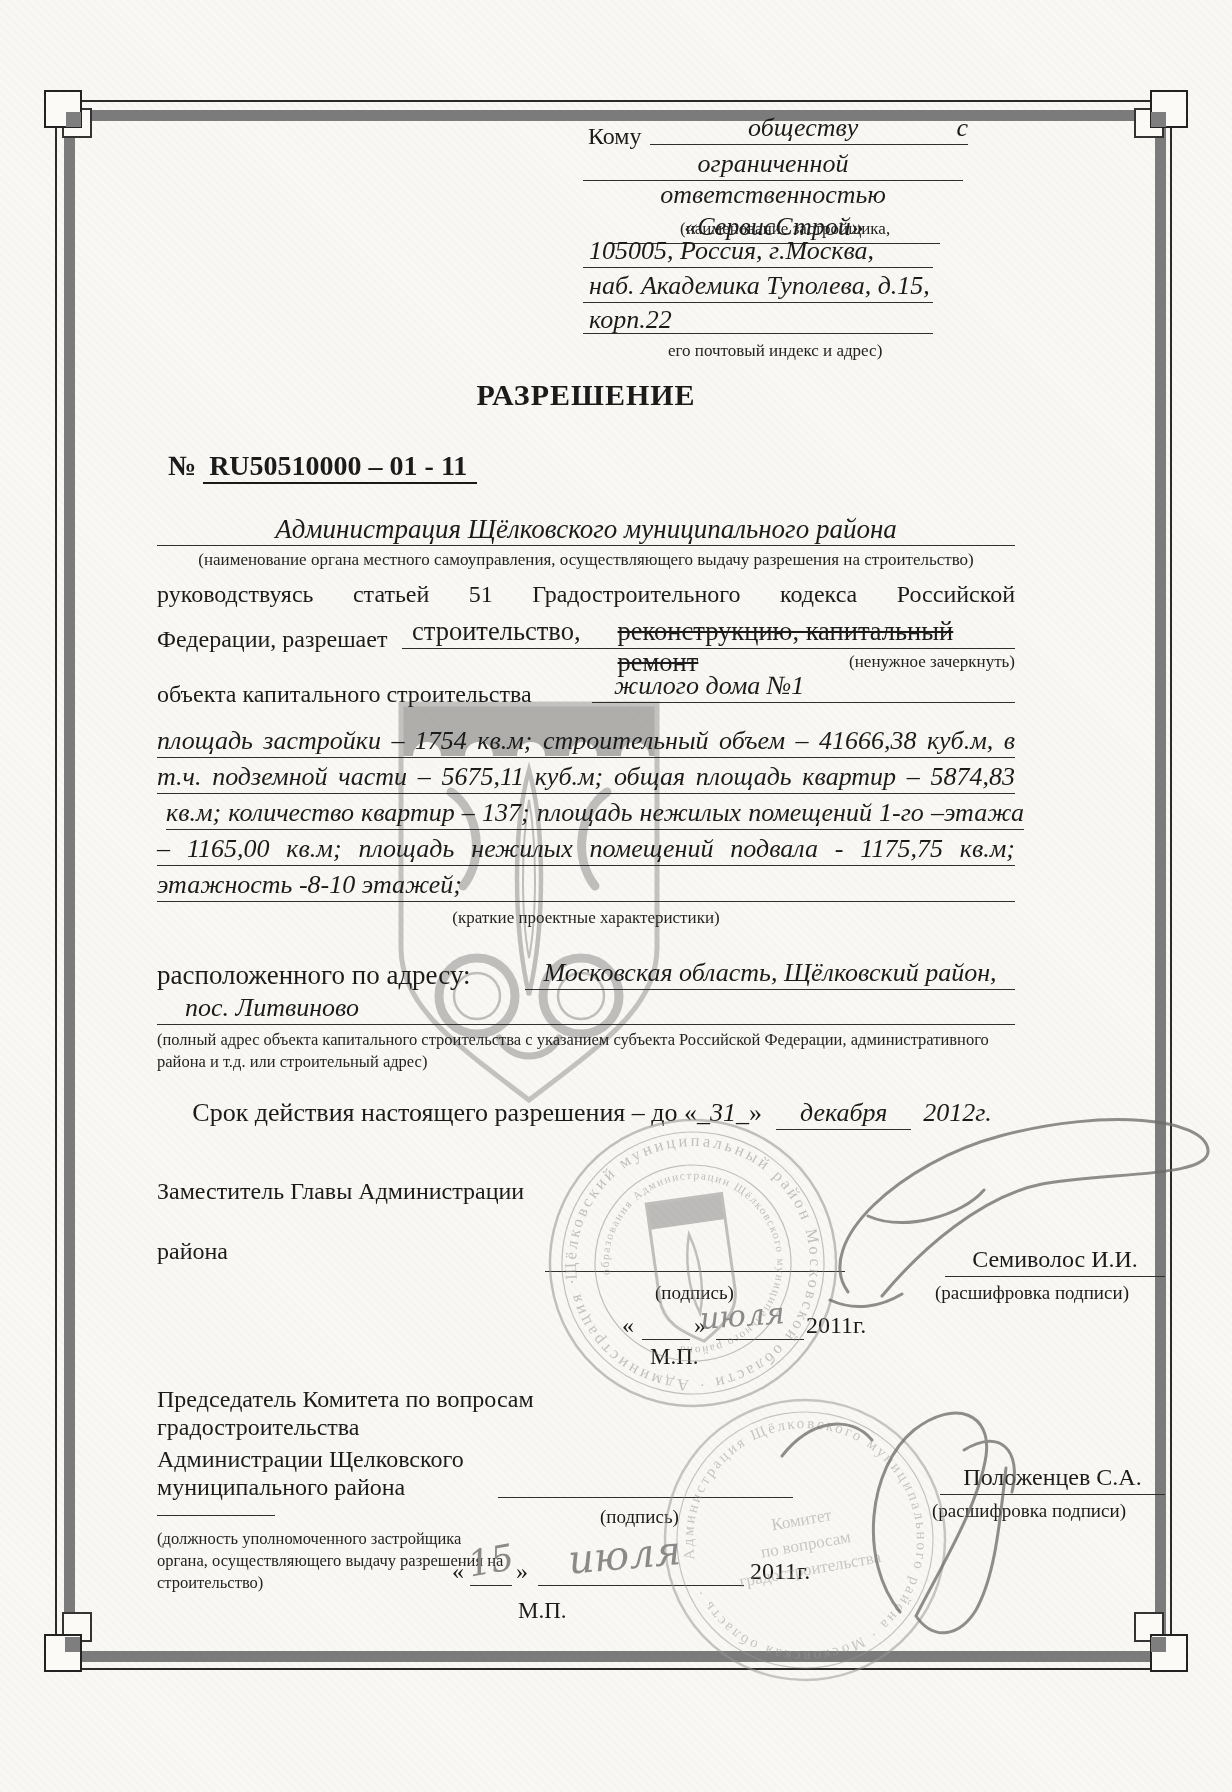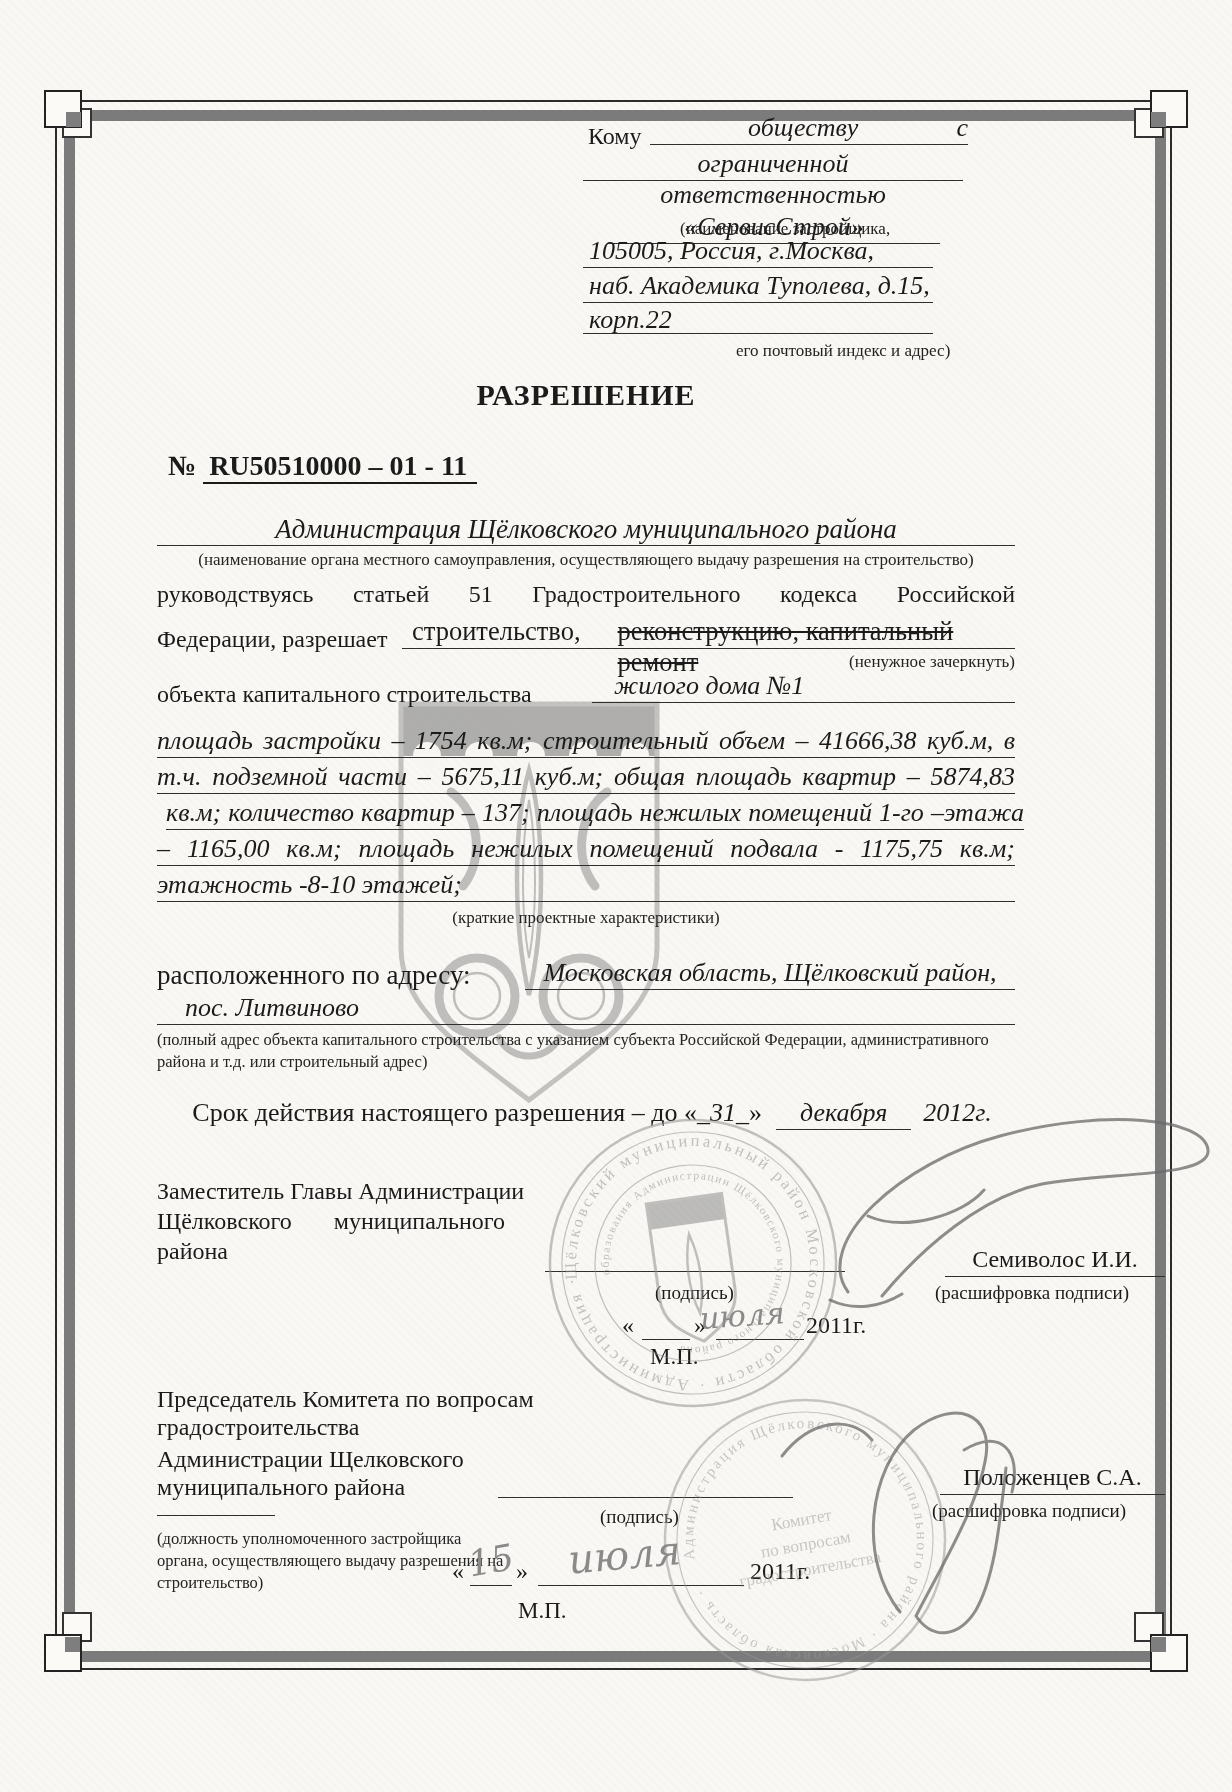--- a/index.html
+++ b/index.html
@@ -85,21 +85,21 @@
   <div class="row ital" style="left:650px;top:112px;width:318px;display:flex;">
     <span style="margin:0 auto;font-style:italic;">обществу</span>
     <span>с</span>
   </div>
   <div class="row ital center" style="left:583px;top:148px;width:380px;">ограниченной ответственностью</div>
   <div class="row ital center" style="left:608px;top:180px;width:332px;margin-top:31px;">«СервисСтрой»</div>
   <div class="t cap" style="left:680px;top:219px;">(наименование застройщика,</div>
   <div class="row ital" style="left:583px;top:235px;width:350px;padding-left:6px;">105005, Россия, г.Москва,</div>
   <div class="row ital" style="left:583px;top:270px;width:350px;padding-left:6px;">наб. Академика Туполева, д.15,</div>
   <div class="row ital" style="left:583px;top:304px;width:350px;padding-left:6px;height:30px;">корп.22</div>
-  <div class="t cap" style="left:736px;top:341px;text-align:right;">его почтовый индекс и адрес)</div>
+  <div class="t cap" style="left:668px;top:341px;text-align:right;">его почтовый индекс и адрес)</div>
 
   <div class="t bold center" style="left:157px;top:378px;width:858px;font-size:30px;letter-spacing:1px;">РАЗРЕШЕНИЕ</div>
   <div class="t bold" style="left:168px;top:450px;font-size:28px;">
     <span>№</span>
     <span style="border-bottom:2px solid #1a1a1a;padding:0 10px 1px 6px;">RU50510000 – 01 - 11</span>
   </div>
 
   <div class="row ital center" style="left:157px;top:514px;width:858px;height:32px;font-size:27px;">Администрация Щёлковского муниципального района</div>
   <div class="t cap center" style="left:157px;top:550px;width:858px;">(наименование органа местного самоуправления, осуществляющего выдачу разрешения на строительство)</div>
   <div class="t fs27 just" style="left:157px;top:574px;width:858px;">руководствуясь статьей 51 Градостроительного кодекса Российской</div>
@@ -129,24 +129,20 @@
     <span>Срок действия настоящего разрешения – до «</span>
       <span class="ital">_31_</span>
       <span>»</span>
     <span style="width:14px;"></span>
     <span class="ital" style="border-bottom:1.7px solid #2e2e2e;padding:0 24px 2px 24px;">декабря</span>
     <span style="width:12px;"></span>
     <span class="ital">2012г.</span>
   </div>
 
   <div class="t fs24" style="left:157px;top:1178px;">Заместитель Главы Администрации</div>
-  <div class="t fs24 flexsb" style="left:157px;top:1208px;width:348px;">
-    <span>Щёлковского</span>
-    <span>муниципального</span>
-  </div>
   <div class="t fs24" style="left:157px;top:1238px;">района</div>
   <div class="useg" style="left:545px;top:1240px;width:300px;height:32px;"></div>
   <div class="t fs19" style="left:655px;top:1282px;">(подпись)</div>
   <div class="t fs24 center" style="left:945px;top:1246px;width:220px;border-bottom:1.7px solid #2e2e2e;padding-bottom:3px;">Семиволос И.И.</div>
   <div class="t fs19" style="left:935px;top:1282px;">(расшифровка подписи)</div>
   <div class="t fs24" style="left:622px;top:1312px;">«</div>
   <div class="useg" style="left:642px;top:1310px;width:48px;height:30px;"></div>
   <div class="t fs24" style="left:694px;top:1312px;">»</div>
   <div class="useg" style="left:716px;top:1310px;width:88px;height:30px;"></div>
   <div class="t fs24" style="left:806px;top:1312px;">2011г.</div>

